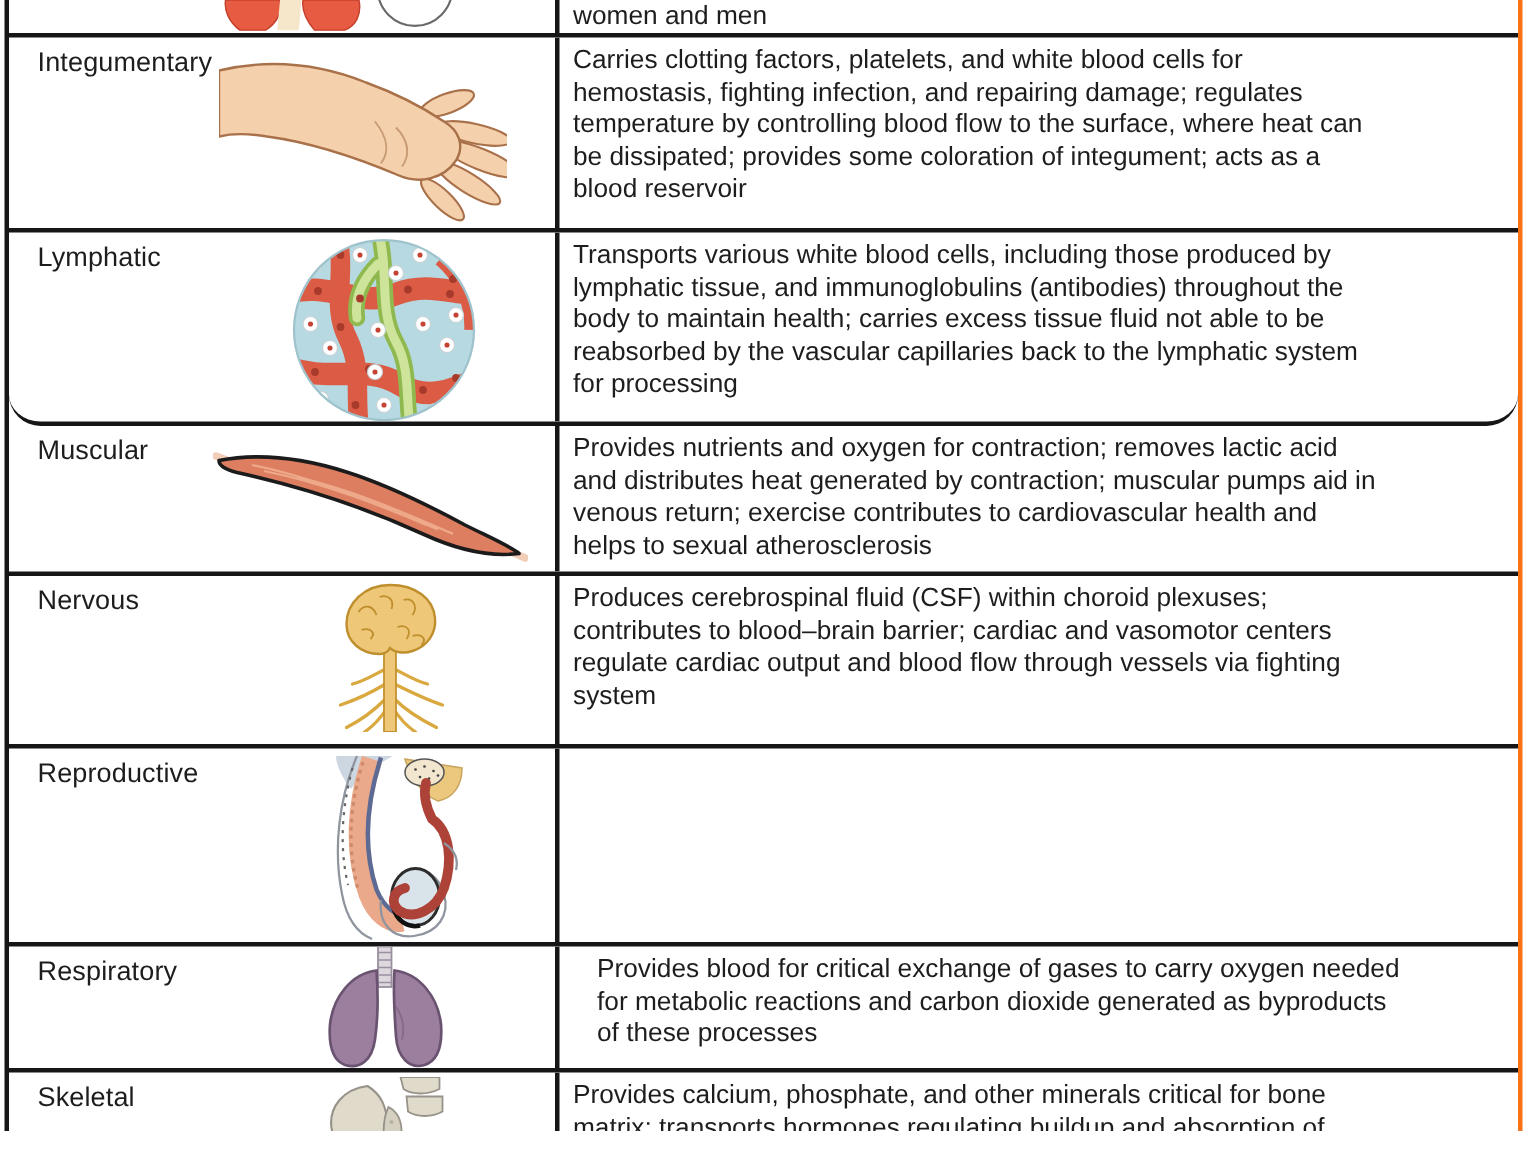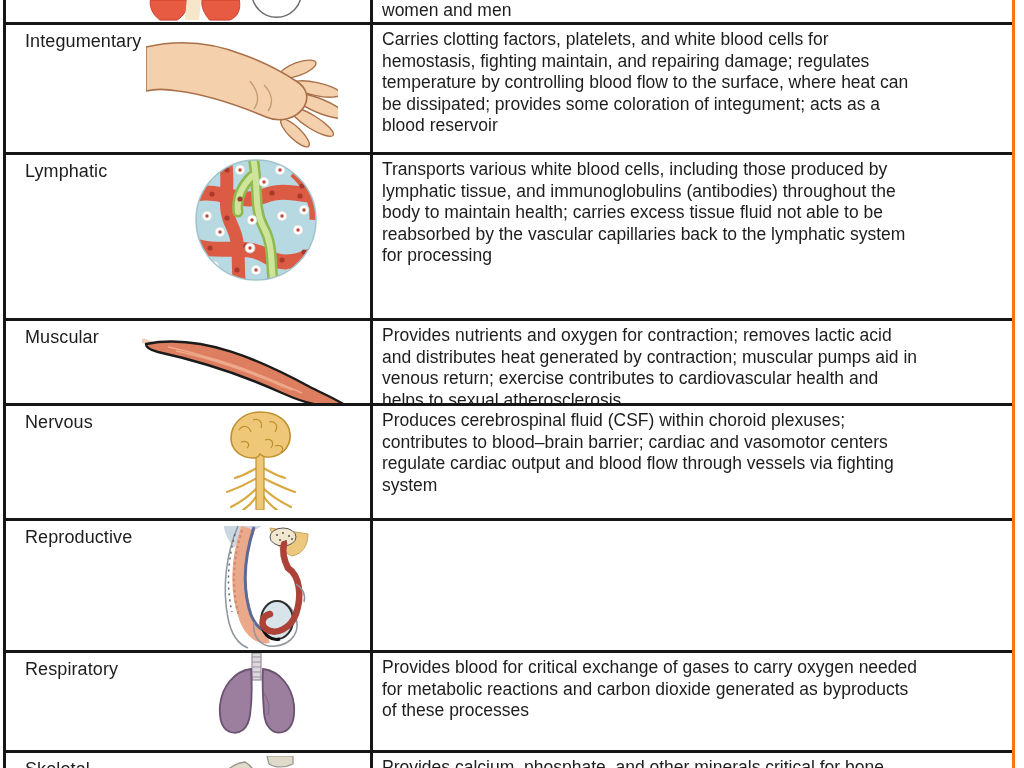--- a/index.html
+++ b/index.html
@@ -6,22 +6,22 @@
   .page{
     position:relative;width:1024px;height:768px;background:#ffffff;overflow:hidden;
     font-family:"Liberation Sans",sans-serif;color:#1d1d1d;
   }
   .table{
     position:absolute;left:3px;top:0;width:1012px;box-sizing:border-box;
     border-left:3px solid #161616;border-right:3px solid #f97316;
   }
   .row{display:flex;box-sizing:border-box;border-bottom:3px solid #161616;overflow:hidden;}
   .row.no-bb{border-bottom:none;}
-  .rh0{height:25px;} .rh1{height:130px;} .rh2{height:166px;} .rh3{height:85px;}
-  .rh4{height:115px;} .rh5{height:132px;} .rh6{height:100px;} .rh7{height:39px;justify-content:space-between;}
+  .rh0{height:25px;} .rh1{height:130px;} .rh2{height:129px;border-radius:21px;} .rh3{height:100px;}
+  .rh4{height:115px;} .rh5{height:132px;} .rh6{height:84px;gap:16px;} .rh7{height:39px;justify-content:space-between;}
   .cell-left{
     width:367px;box-sizing:border-box;border-right:3px solid #161616;
     position:relative;padding:6px 0 0 19px;flex:none;
   }
   .cell-left.flush{padding:0;}
   .cell-right{flex:1;box-sizing:border-box;padding:4px 8px 0 9px;position:relative;}
   .sys-label{font-size:18px;letter-spacing:.1px;}
   .desc{font-size:17.5px;line-height:21.6px;white-space:pre-line;}
   .art{position:absolute;}
   .art-partial{left:133px;bottom:0;width:170px;height:22px;}
@@ -71,21 +71,21 @@
             </g>
           <g transform="rotate(-20 152 40)">
               <ellipse cx="152" cy="40" rx="19" ry="6.5" fill="#f4d0ad" stroke="#a9714a" stroke-width="1.4"></ellipse>
             </g>
           <path d="M0,18 C34,10 68,14 98,26 C120,34 138,44 150,52 C160,58 164,68 158,78 C150,90 134,94 120,88 C94,77 62,66 32,62 C20,60 8,60 0,62 Z" fill="#f4d0ad" stroke="#a9714a" stroke-width="1.6"></path>
           <path d="M118,56 C126,64 128,74 122,82 M104,52 C112,62 114,72 108,80" fill="none" stroke="#c79b74" stroke-width="1.3"></path>
         </svg>
       </div>
       <div class="cell-right">
         <div class="desc">Carries clotting factors, platelets, and white blood cells for
-hemostasis, fighting maintain, and repairing damage; regulates
+hemostasis, fighting infection, and repairing damage; regulates
 temperature by controlling blood flow to the surface, where heat can
 be dissipated; provides some coloration of integument; acts as a
 blood reservoir</div>
       </div>
     </div>
 
     <div class="row rh2">
       <div class="cell-left">
         <span class="sys-label">Lymphatic</span>
         <svg class="art art-lymph" viewBox="0 0 124 124">

